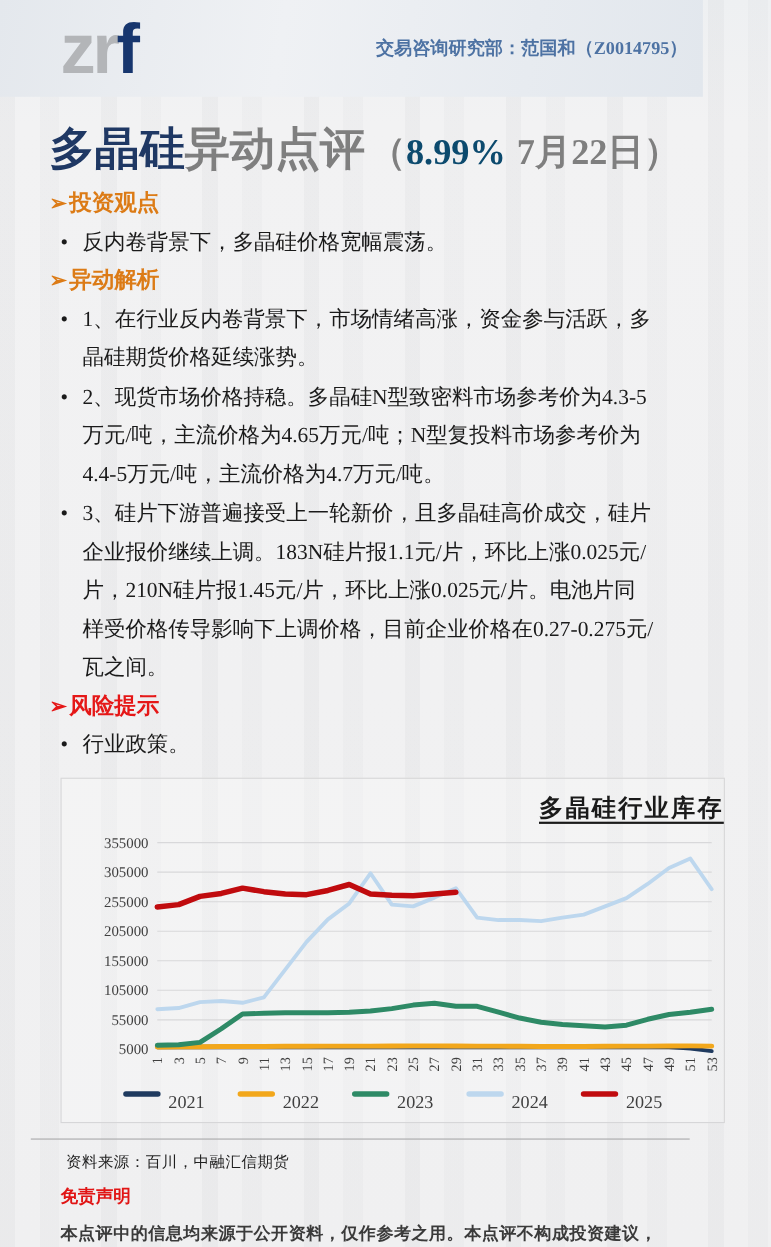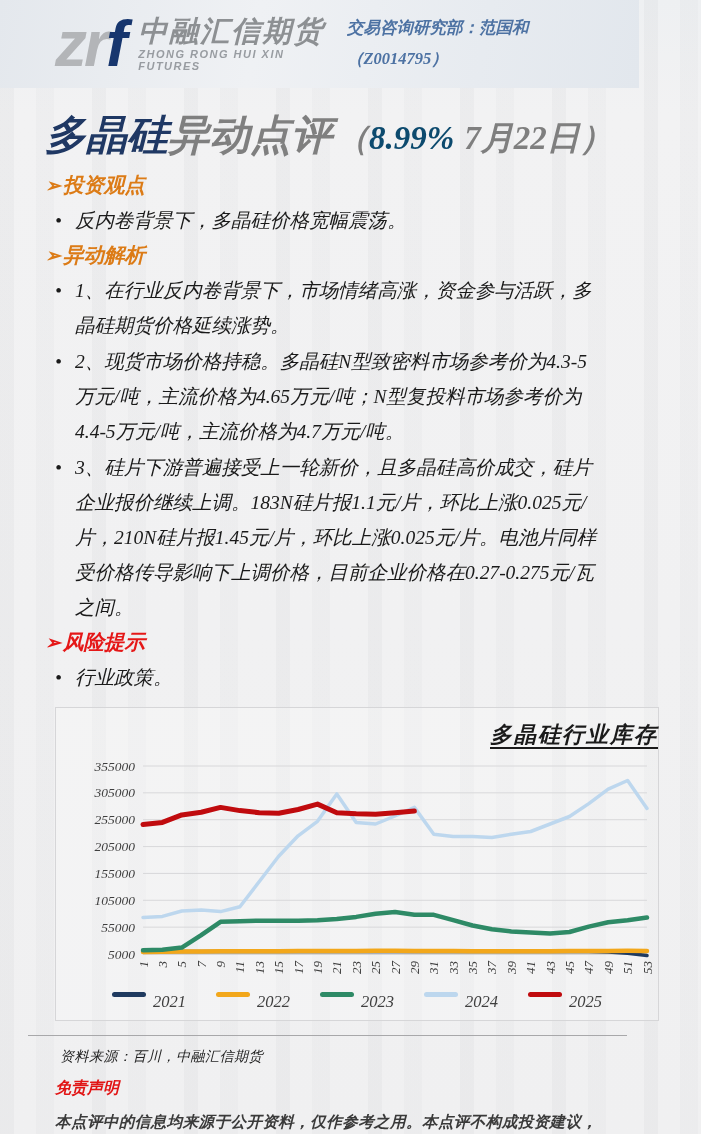--- a/index.html
+++ b/index.html
@@ -4,21 +4,21 @@
 <style>
   html,body{margin:0;padding:0;}
   body{
     width:701px;height:1134px;overflow:hidden;
     font-family:"Liberation Serif","DejaVu Serif",serif;
     background:
       repeating-linear-gradient(90deg, rgba(95,100,110,0.045) 0 14px, rgba(255,255,255,0) 14px 36px, rgba(120,125,135,0.035) 36px 54px, rgba(255,255,255,0) 54px 92px),
       linear-gradient(180deg,#eef0f2 0%,#f2f2f3 10%,#f0f0f1 100%);
     color:#1a1a1a;
   }
-  .page{width:639px;height:1134px;position:relative;font-style:italic;}
+  .page{width:639px;height:1134px;position:relative;}
 
   
   .banner{
     height:88px;
     background:linear-gradient(100deg,#e4e8ed 0%,#eff1f4 40%,#e7ebf0 75%,#e2e7ed 100%);
     display:flex;align-items:center;
   }
   .logo-wrap{display:flex;align-items:center;margin-left:55px;}
   .logo-zrf{font-family:"Liberation Sans","DejaVu Sans",sans-serif;font-weight:700;font-size:64px;line-height:60px;letter-spacing:-3px;}
   .logo-zrf .zr{color:#b3b5b8;}
@@ -73,24 +73,20 @@
   .disclaimer-text{font-size:15.5px;font-weight:700;color:#3a3a3a;line-height:30px;text-align:justify;}
 </style>
 </head>
 <body>
 
 <div class="page">
 
   <div class="banner">
     <div class="logo-wrap">
       <div class="logo-zrf"><span class="zr">zr</span><span class="f">f</span></div>
-      <div class="logo-names">
-        <div class="logo-cn">中融汇信期货</div>
-        <div class="logo-en">ZHONG RONG HUI XIN FUTURES</div>
-      </div>
     </div>
     <div class="contact">
       <div>交易咨询研究部：范国和（Z0014795）</div>
     </div>
   </div>
 
   <div class="doc-title">
     <span class="t-navy">多晶硅</span><span class="t-gray">异动点评</span>
     <span class="t-gray t-paren">（</span><span class="t-red">8.99%</span><span class="t-gray t-paren t-date">7月22日）</span>
   </div>

